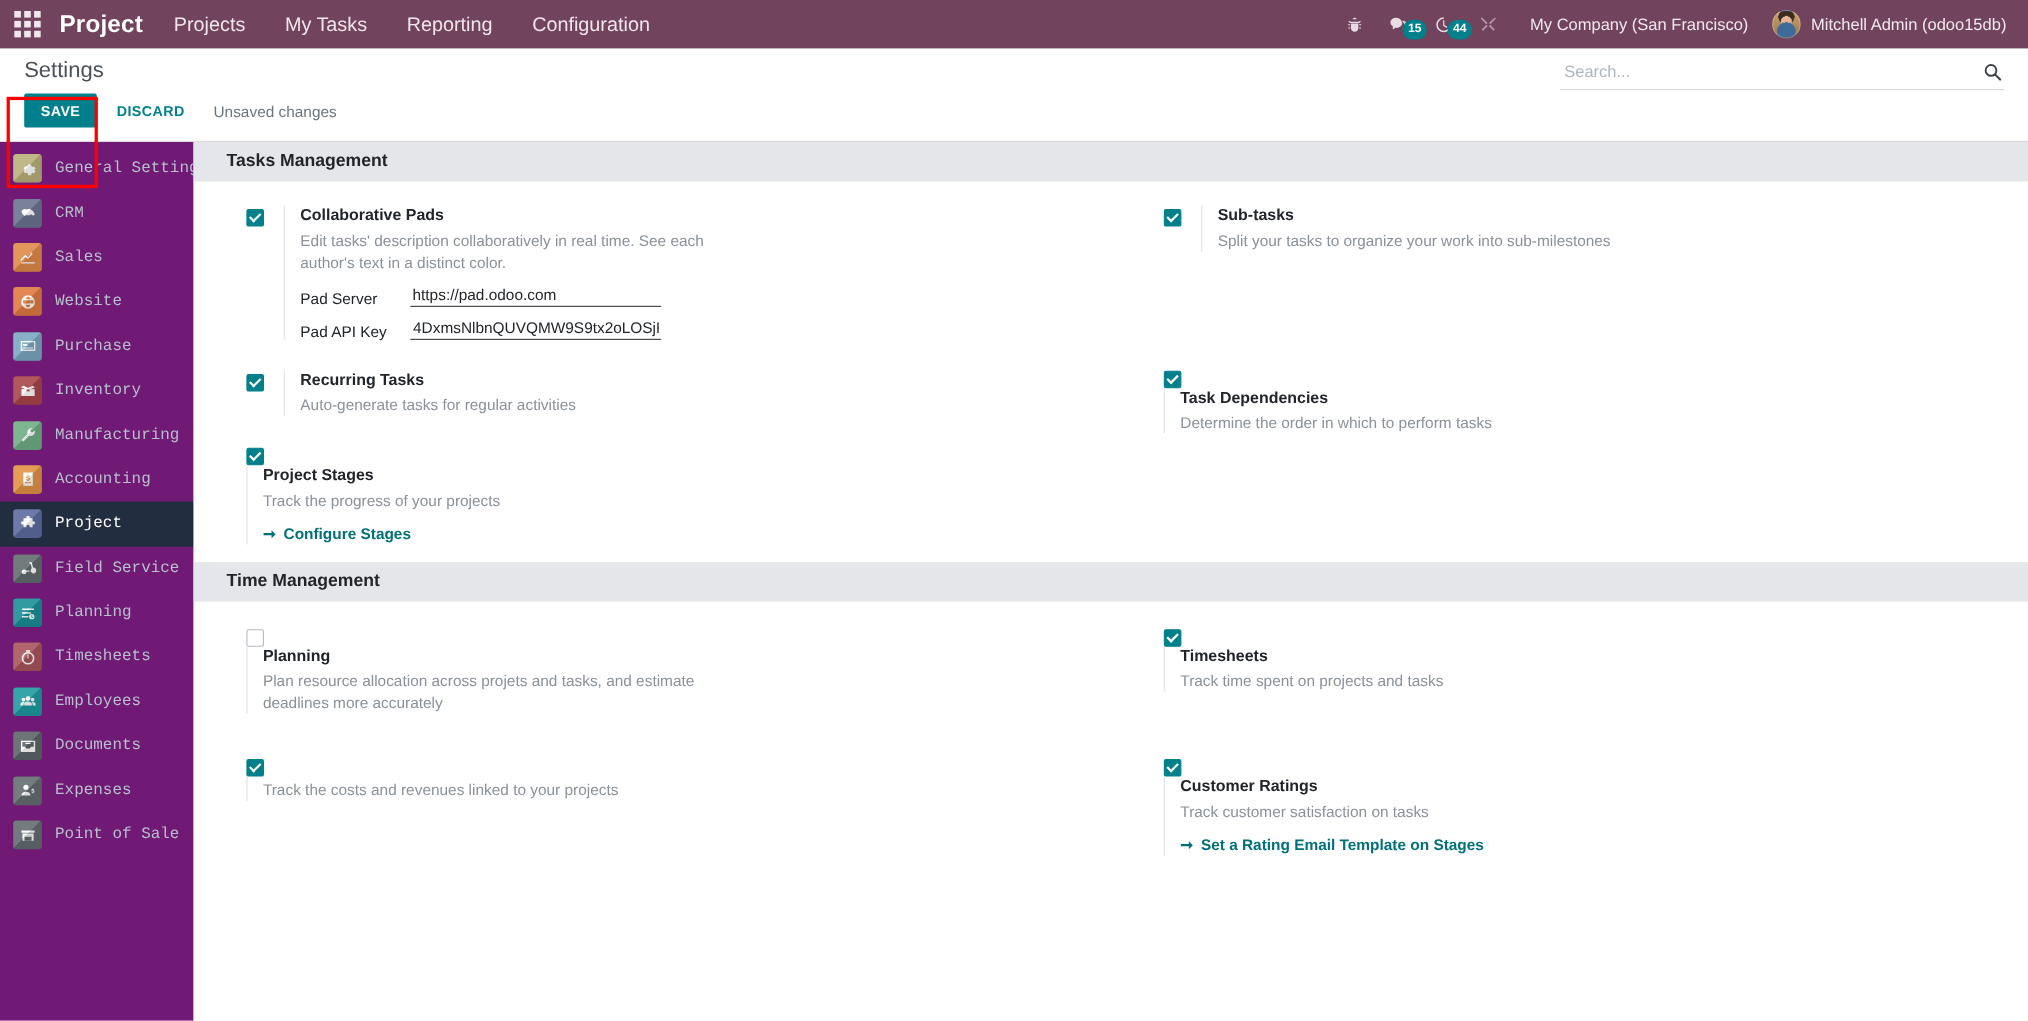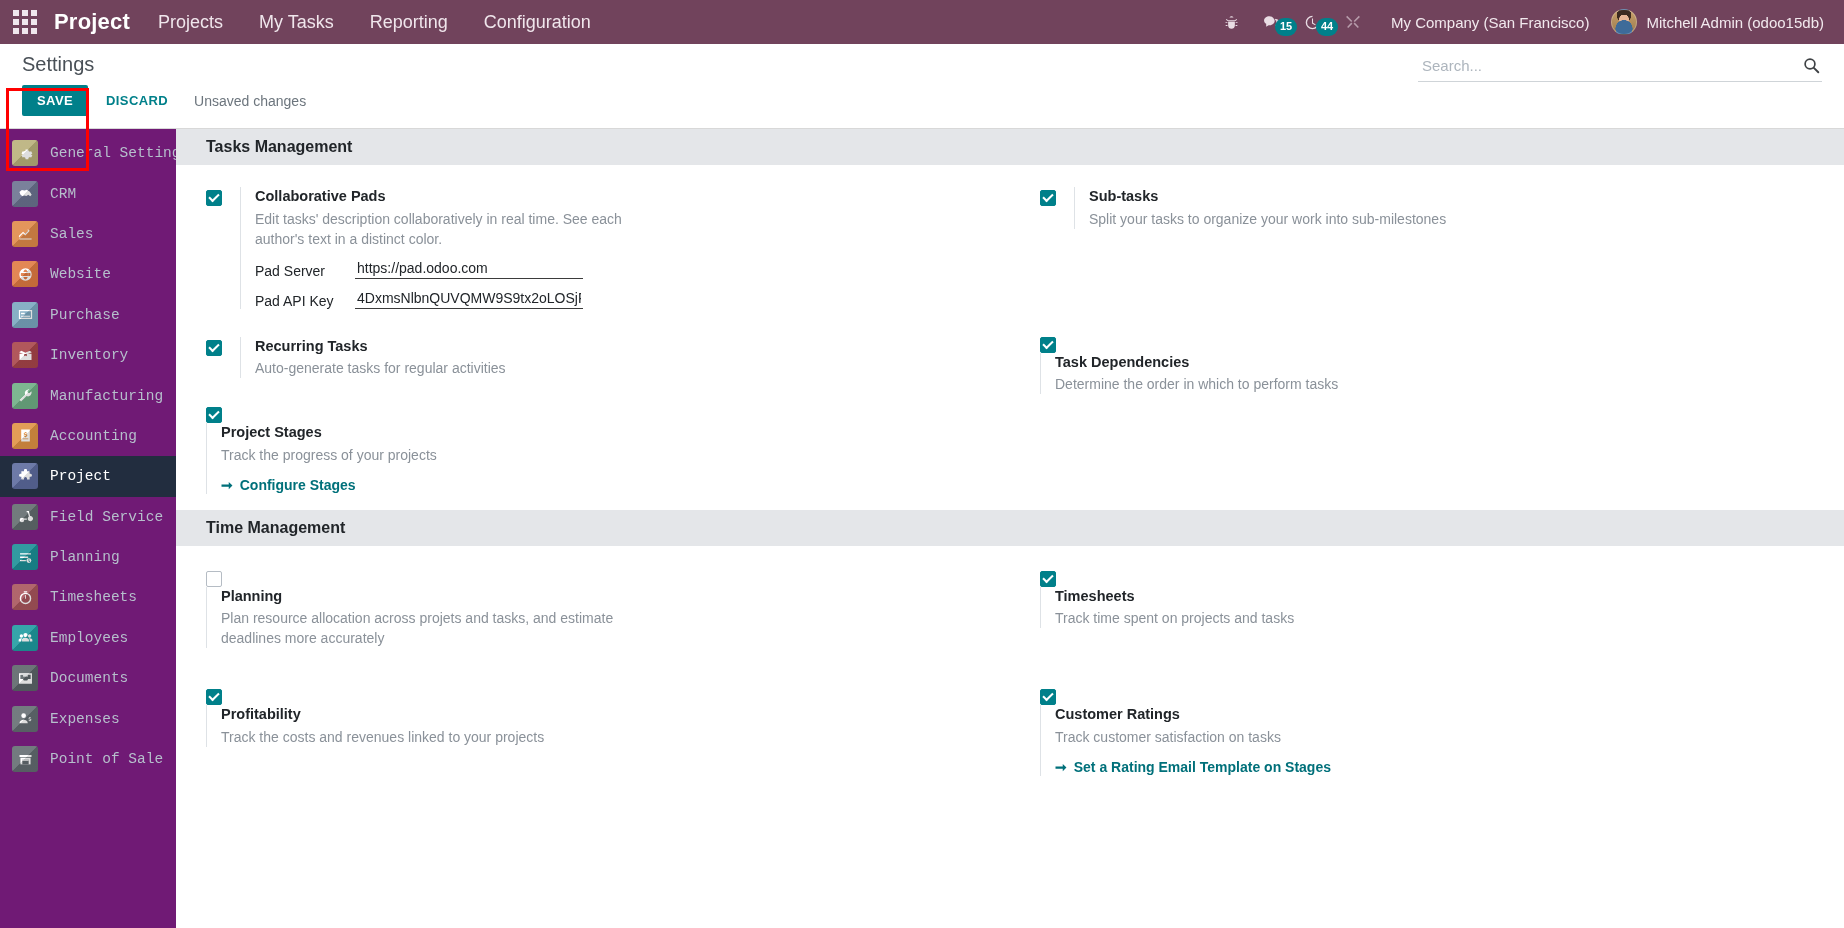--- a/index.html
+++ b/index.html
@@ -265,21 +265,21 @@
     padding: 9px 0 9px 30px;
     margin: 0;
   }
   .block-body {
     display: flex;
     flex-wrap: wrap;
     padding: 22px 0 16px 0;
   }
   .setting-col {
     width: 50%;
-    padding-left: 30px;
+    padding-left: 48px;
     padding-right: 30px;
   }
   .setting-row {
     display: flex;
     margin-bottom: 22px;
     align-items: flex-start;
   }
   .setting-row:last-child { margin-bottom: 0; flex-direction: column; }
   .cb {
     width: 16px; height: 16px;
@@ -698,21 +698,20 @@
         </div>
       </div>
     </div>
 
     <div class="settings-block">
       <div class="block-body">
         <div class="setting-col">
           <div class="setting-row">
             <span class="cb on"></span>
             <div class="setting-text">
-              <div class="setting-label">Profitability</div>
               <div class="setting-desc">Track the costs and revenues linked to your projects</div>
             </div>
           </div>
         </div>
         <div class="setting-col">
           <div class="setting-row">
             <span class="cb on"></span>
             <div class="setting-text">
               <div class="setting-label">Customer Ratings</div>
               <div class="setting-desc">Track customer satisfaction on tasks</div>

